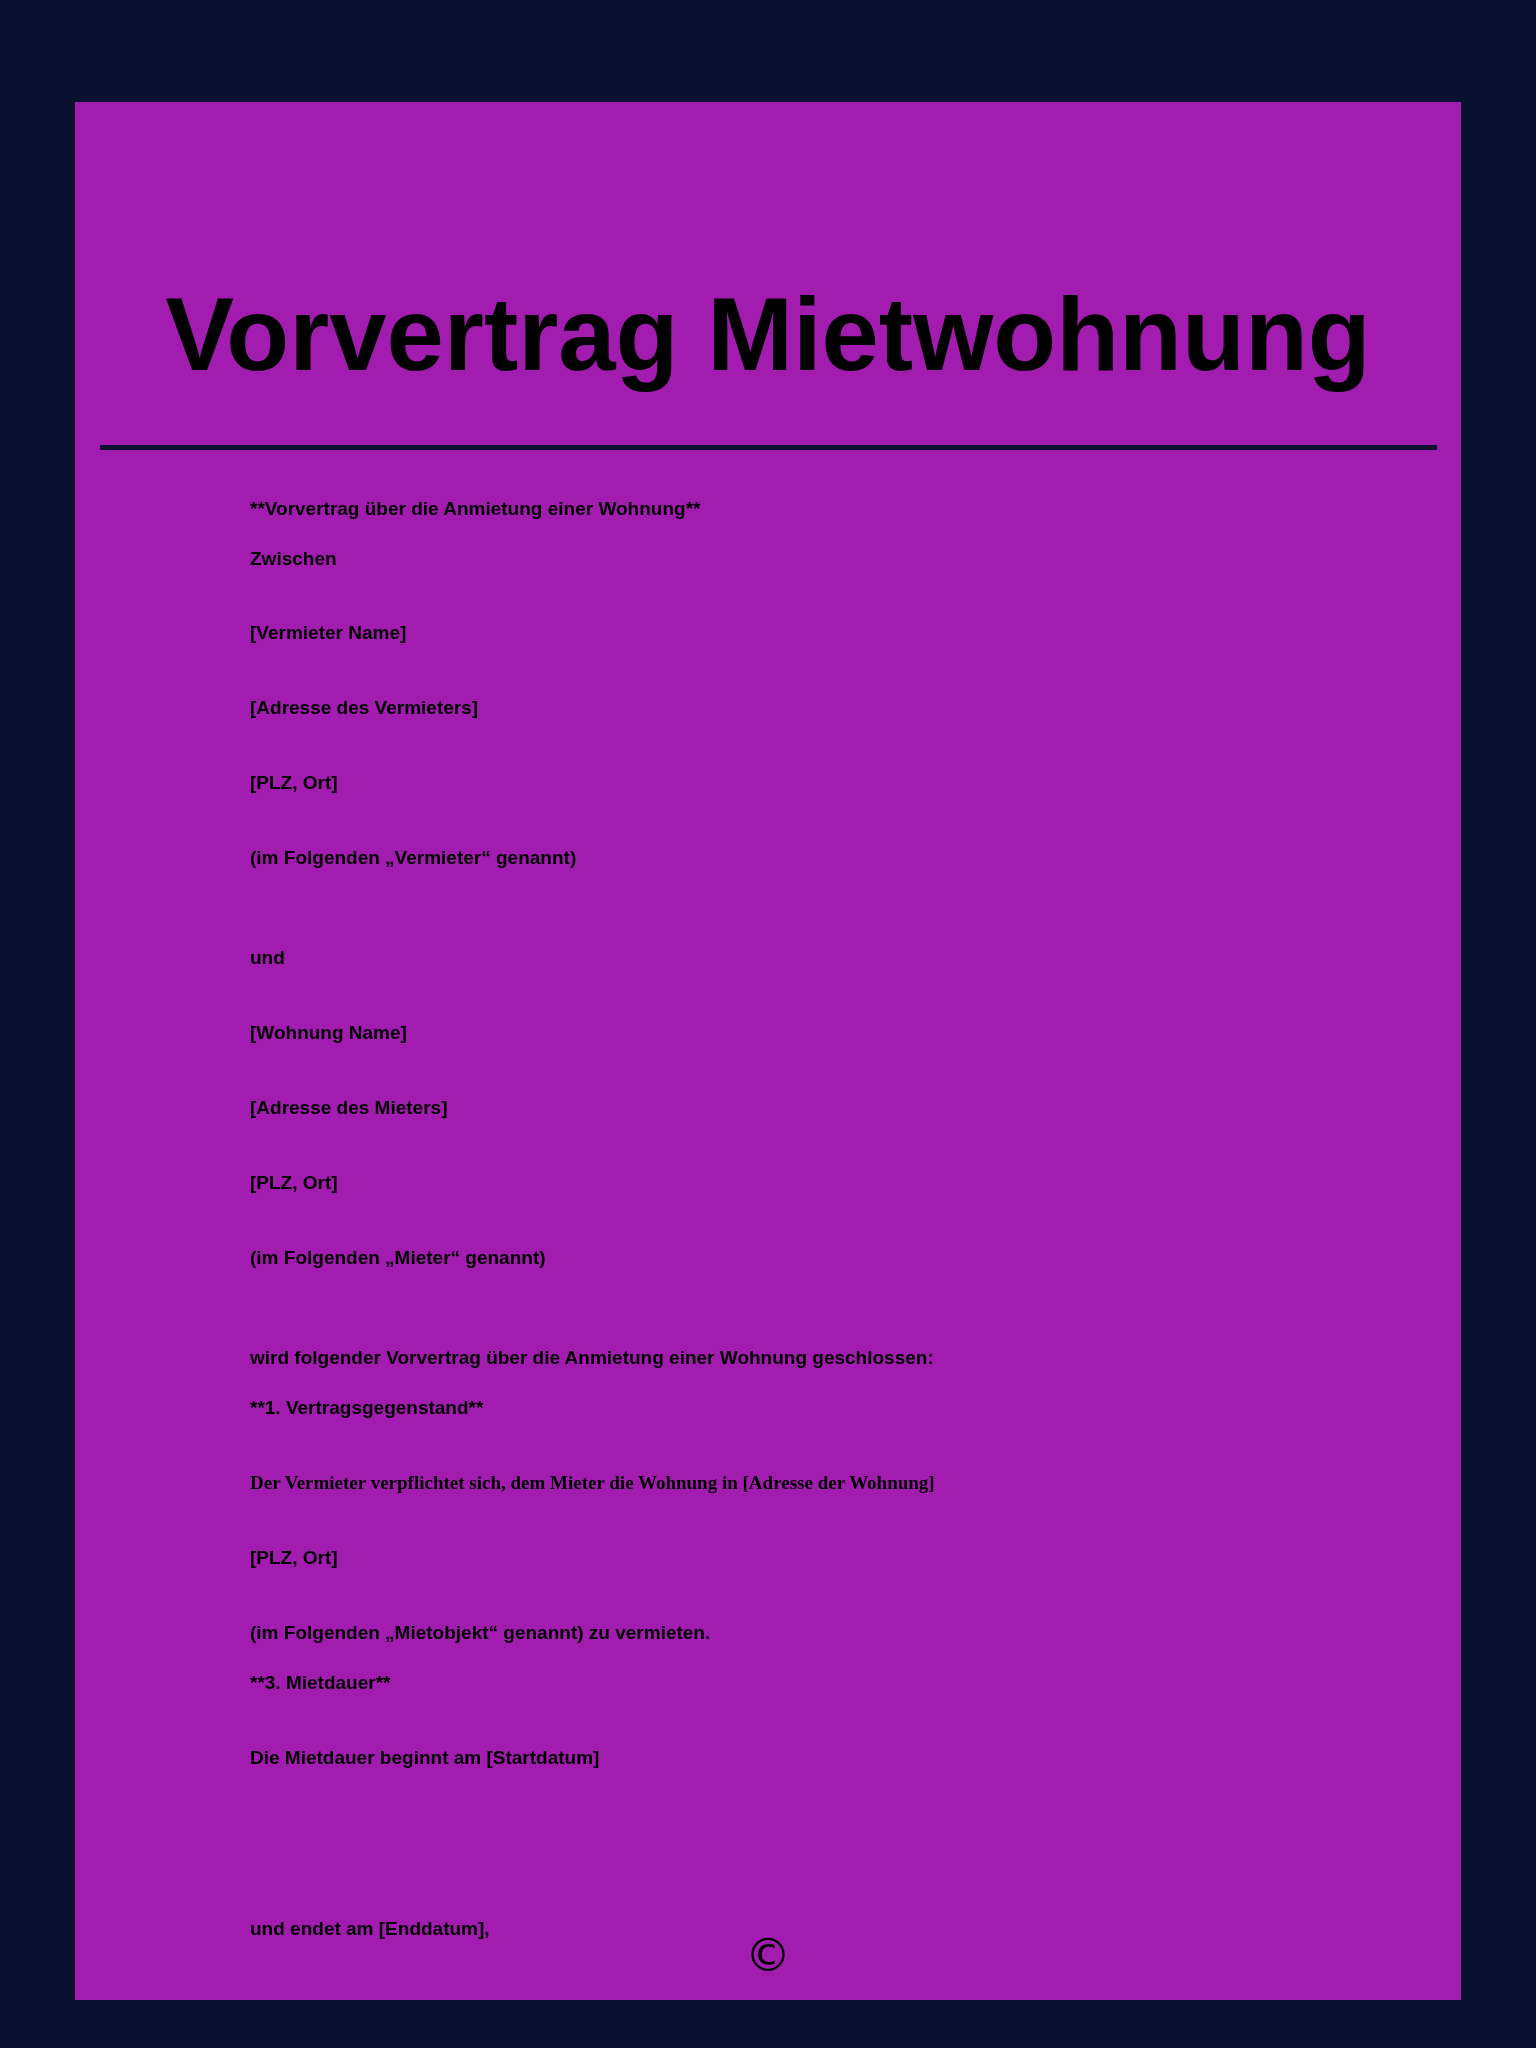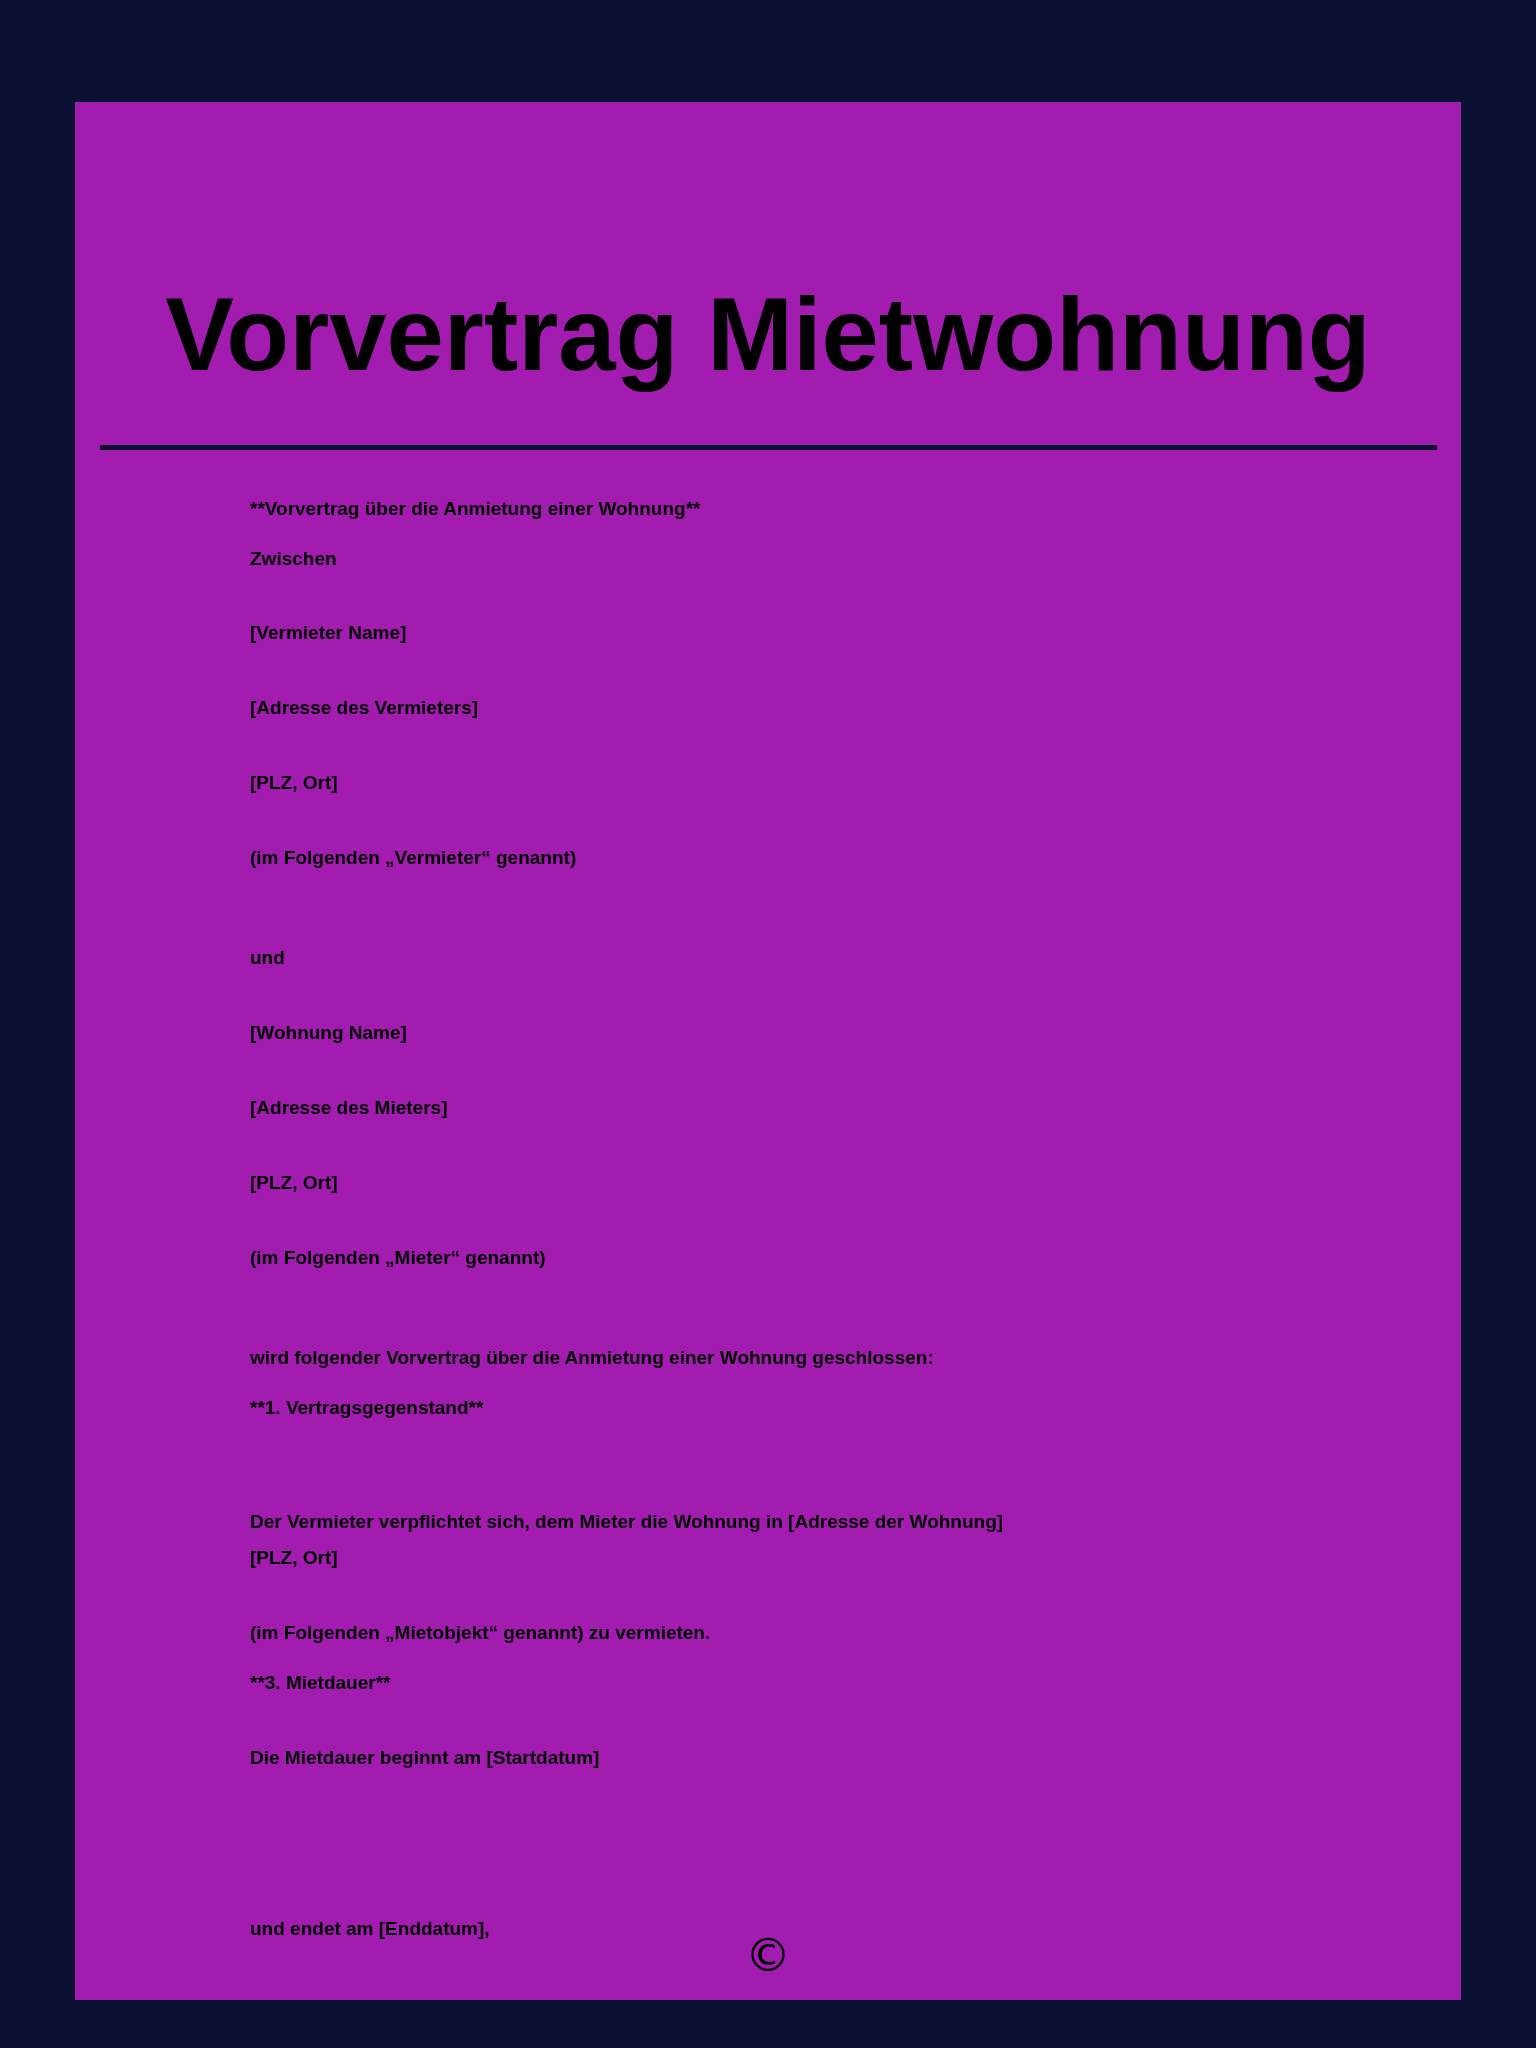--- a/index.html
+++ b/index.html
@@ -82,21 +82,21 @@
     <p class="line" style="top: 593px;">[Adresse des Vermieters]</p>
     <p class="line" style="top: 668px;">[PLZ, Ort]</p>
     <p class="line" style="top: 743px;">(im Folgenden „Vermieter“ genannt)</p>
     <p class="line" style="top: 843px; text-align: right;">und</p>
     <p class="line" style="top: 918px;">[Wohnung Name]</p>
     <p class="line" style="top: 993px;">[Adresse des Mieters]</p>
     <p class="line" style="top: 1068px;">[PLZ, Ort]</p>
     <p class="line" style="top: 1143px;">(im Folgenden „Mieter“ genannt)</p>
     <p class="line" style="top: 1243px;">wird folgender Vorvertrag über die Anmietung einer Wohnung geschlossen:</p>
     <p class="line" style="top: 1293px;">**1. Vertragsgegenstand**</p>
-    <p class="line" style="top: 1407px;">Der Vermieter verpflichtet sich, dem Mieter die Wohnung in [Adresse der Wohnung]</p>
+    <p class="line" style="top: 1368px; font-family: Liberation Serif, serif;">Der Vermieter verpflichtet sich, dem Mieter die Wohnung in [Adresse der Wohnung]</p>
     <p class="line" style="top: 1443px;">[PLZ, Ort]</p>
     <p class="line" style="top: 1518px;">(im Folgenden „Mietobjekt“ genannt) zu vermieten.</p>
     <p class="line" style="top: 1568px;">**3. Mietdauer**</p>
     <p class="line" style="top: 1643px;">Die Mietdauer beginnt am [Startdatum]</p>
     <p class="line" style="top: 1814px;">und endet am [Enddatum],</p>
   </div>
 
   <div class="copyright">©</div>
 </div>
 

